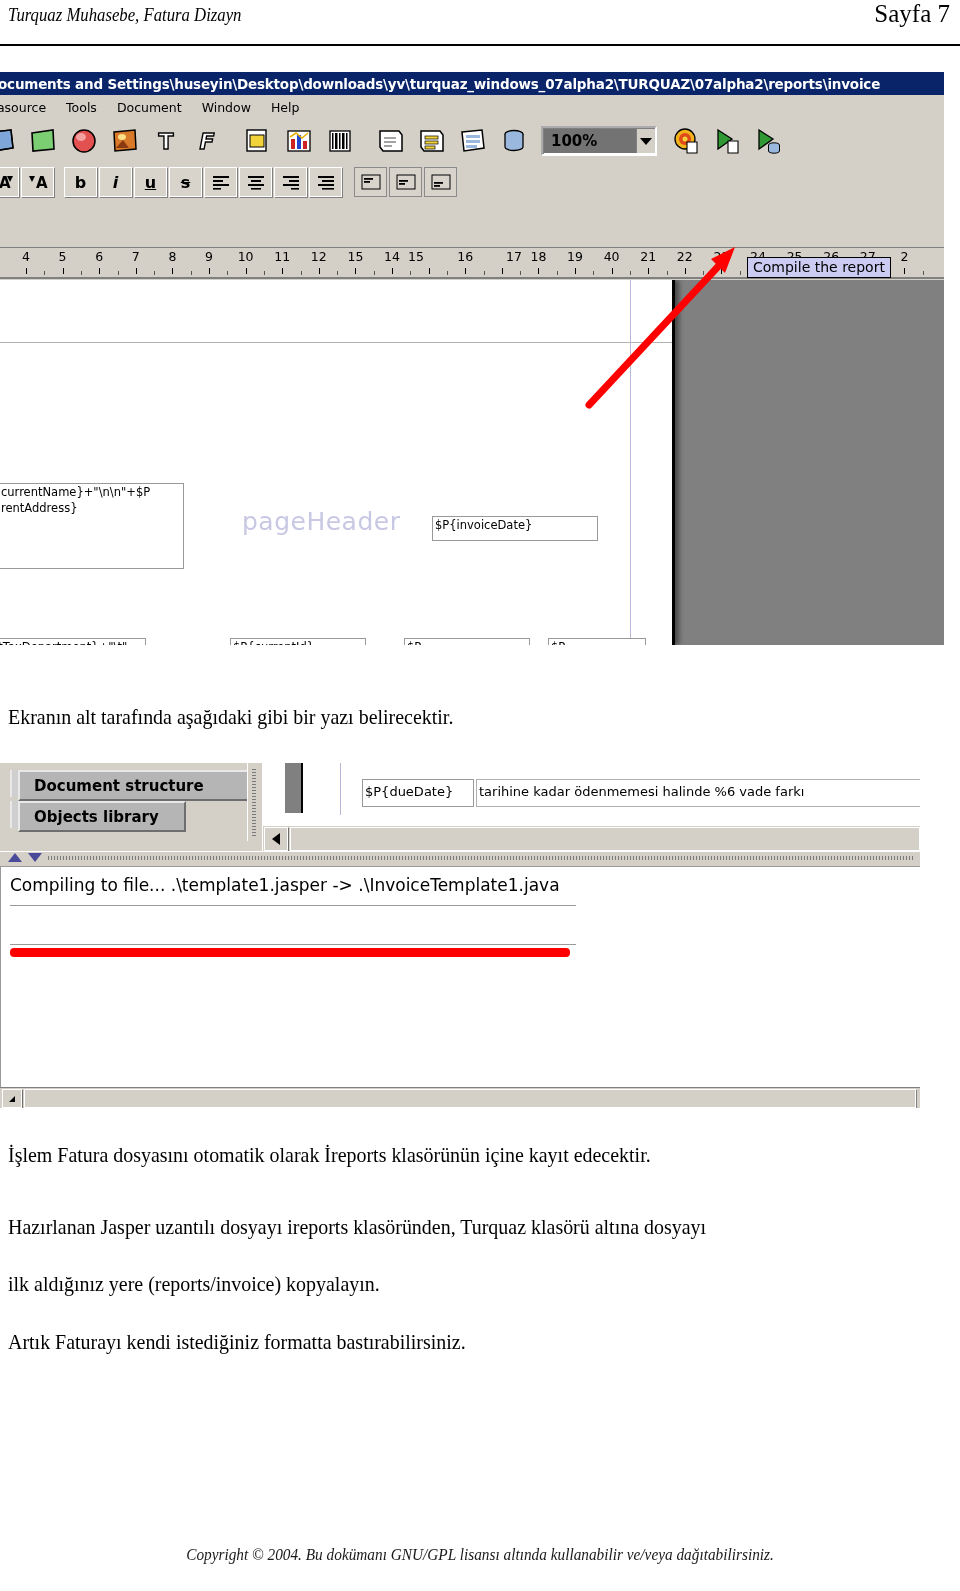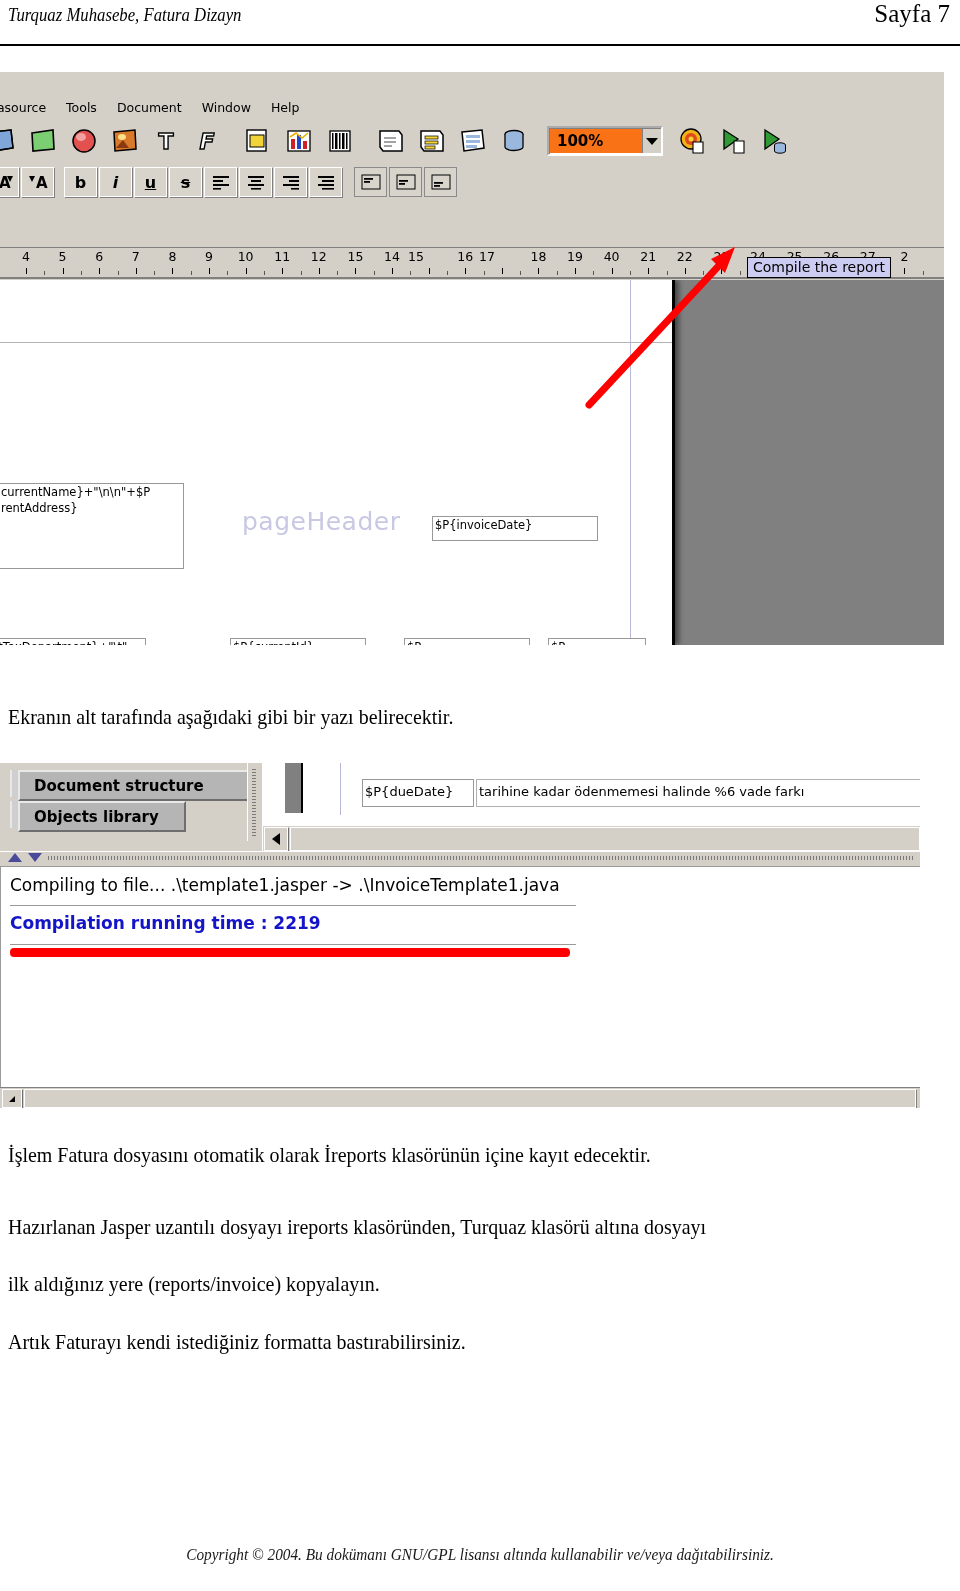--- a/index.html
+++ b/index.html
@@ -64,25 +64,25 @@
     background:#d4d0c8;border:1px solid #d4d0c8;
     display:flex;align-items:center;justify-content:center;
     flex:0 0 auto;
   }
   .tbtn .gl{
     width:28px;height:26px;display:block;
   }
   .sep{width:10px;flex:0 0 auto;}
 
   .zoombox{
-    width:112px;height:26px;background:#f97316;
+    width:112px;height:26px;background:#737373;
     border:2px inset #ffffff;
     box-shadow:inset 1px 1px 0 #808080, inset -1px -1px 0 #ffffff;
     display:flex;align-items:center;flex:0 0 auto;
-    margin-left:12px;
+    margin-left:6px;
     gap:39px;
   }
   .zoombox .zv{
     flex:1;padding-left:8px;font-size:15px;font-weight:bold;color:#000;
     font-family:"DejaVu Sans", sans-serif;
   }
   .zoombox .zarrow{
     width:26px;height:24px;background:#d4d0c8;
     border-left:1px solid #808080;
     display:flex;align-items:center;justify-content:center;
@@ -255,20 +255,23 @@
 <body>
 
 <div class="doc-header">
   <div class="hdr-left">Turquaz Muhasebe, Fatura Dizayn</div>
   <div class="hdr-right">Sayfa 7</div>
   <div class="hdr-rule"></div>
 </div>
 
 <div class="shot1">
 
+  <div class="titlebar">
+    <span>ocuments and Settings\huseyin\Desktop\downloads\yv\turquaz_windows_07alpha2\TURQUAZ\07alpha2\reports\invoice</span>
+  </div>
 
   <div class="menubar">
     <div class="mi">tasource</div>
     <div class="mi">Tools</div>
     <div class="mi">Document</div>
     <div class="mi">Window</div>
     <div class="mi">Help</div>
   </div>
 
   <div class="tbar1">
@@ -500,21 +503,21 @@
         <div class="rn" style="left: 135.8px;">7</div>
         <div class="rn" style="left: 172.4px;">8</div>
         <div class="rn" style="left: 209px;">9</div>
         <div class="rn" style="left: 245.6px;">10</div>
         <div class="rn" style="left: 282.2px;">11</div>
         <div class="rn" style="left: 318.8px;">12</div>
         <div class="rn" style="left: 355.4px;">15</div>
         <div class="rn" style="left: 392px;">14</div>
         <div class="rn" style="left: 416px;">15</div>
         <div class="rn" style="left: 465.2px;">16</div>
-        <div class="rn" style="left: 487px;">17</div>
+        <div class="rn" style="left: 514px;">17</div>
         <div class="rn" style="left: 538.4px;">18</div>
         <div class="rn" style="left: 575px;">19</div>
         <div class="rn" style="left: 611.6px;">40</div>
         <div class="rn" style="left: 648.2px;">21</div>
         <div class="rn" style="left: 684.8px;">22</div>
         <div class="rn" style="left: 721.4px;">23</div>
         <div class="rn" style="left: 758px;">24</div>
         <div class="rn" style="left: 794.6px;">25</div>
         <div class="rn" style="left: 831.2px;">26</div>
         <div class="rn" style="left: 867.8px;">27</div>
@@ -625,21 +628,20 @@
   <div style="position:absolute;left:290px;top:64px;width:628px;height:22px;background:#d4d0c8;border:1px solid #ffffff;box-shadow:1px 1px 0 #808080;"></div>
 
   <div style="position:absolute;left:0;top:88px;width:920px;height:14px;background:#d4d0c8;border-top:1px solid #ffffff;"></div>
   <div class="tri-up" style="left:8px;top:90px;"></div>
   <div class="tri-dn" style="left:28px;top:90px;"></div>
   <div class="dotrow" style="left:48px;top:93px;width:866px;"></div>
 
   <div class="outline-box" style="left:0px;top:103px;width:920px;height:242px;"></div>
   <div class="out-line" style="left:10px;top:112px;font-size:17px;">Compiling to file... .\template1.jasper -&gt; .\InvoiceTemplate1.java</div>
   <div class="out-rule" style="left:10px;top:142px;width:566px;"></div>
-  <div class="out-line blue" style="left:10px;top:150px;font-size:17px;">Compilation running time : 2219</div>
   <div class="out-rule" style="left:10px;top:181px;width:566px;"></div>
   <div class="red-under" style="left:10px;top:185px;width:560px;"></div>
 
   <div style="position:absolute;left:0px;top:324px;width:920px;height:21px;background:#d4d0c8;border-top:1px solid #808080;"></div>
   <div class="sc-btn" style="left:2px;top:326px;width:18px;height:17px;">
     <svg width="10" height="10" viewBox="0 0 10 10">
         <polygon points="8,2 2,8 8,8" fill="#000"></polygon>
       </svg>
   </div>
   <div style="position:absolute;left:24px;top:326px;width:890px;height:17px;background:#d4d0c8;border:1px solid #ffffff;box-shadow:1px 1px 0 #808080;"></div>

